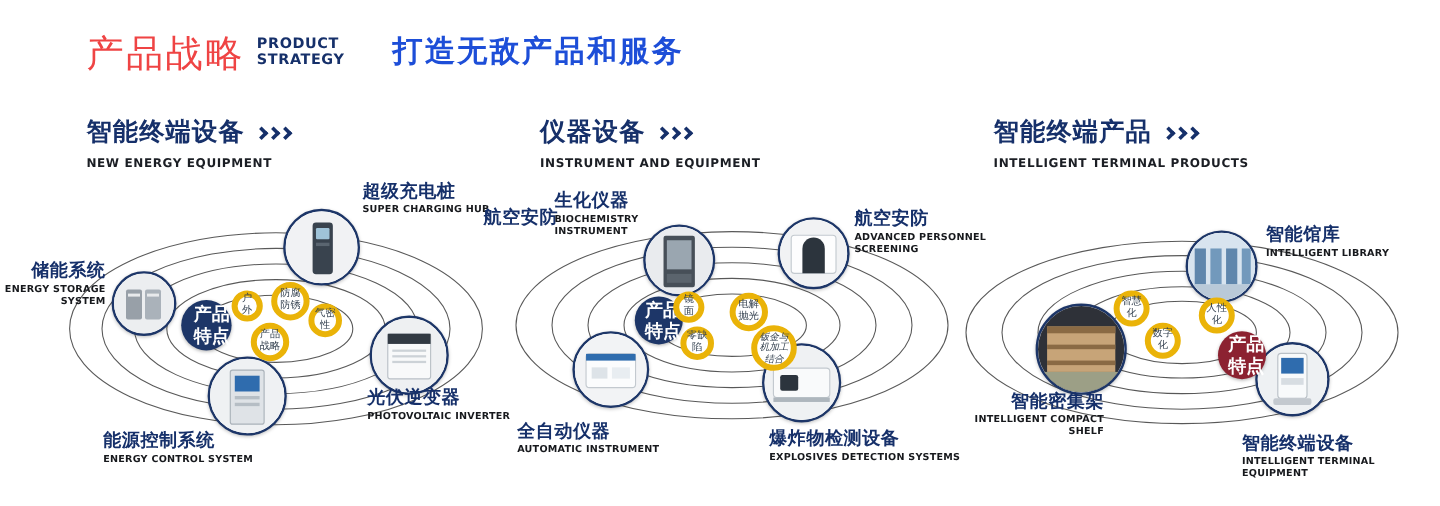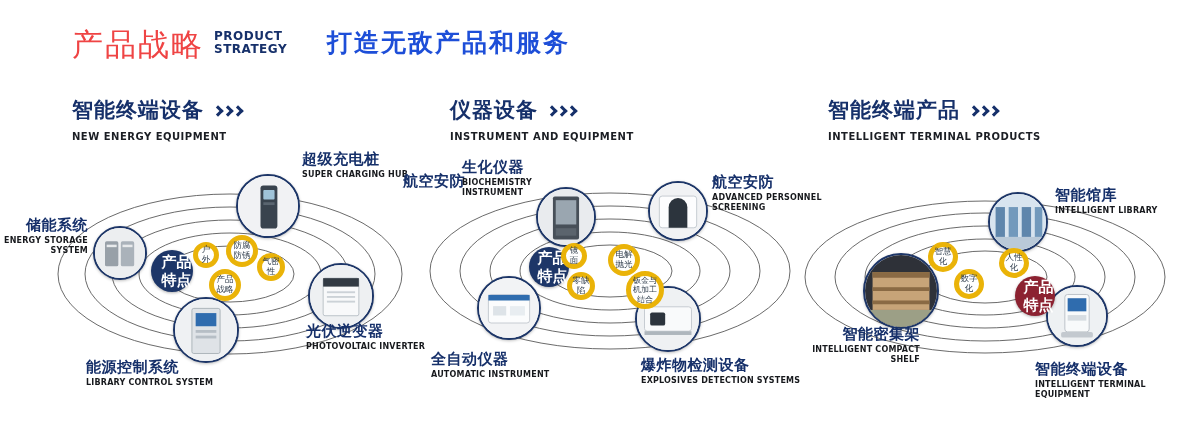--- a/index.html
+++ b/index.html
@@ -39,21 +39,21 @@
   .t-right { text-align:right; }
 
   
   .badge { position:absolute; border-radius:50%; color:#fff; display:flex; align-items:center; justify-content:flex-end; text-align:center; font-size:15px; font-weight:bold; line-height:1.2; box-shadow:0 1px 3px rgba(0,0,0,.3); }
   .badge span { display:block; width:2.2em; }
 
   
   .bubble { position:absolute; border-radius:50%; background:#fff; border:5px solid #eab308; display:flex; align-items:center; justify-content:center; text-align:center; font-size:8.5px; line-height:1.15; color:#33404f; }
   .bubble span { display:block; }
   .bubble .w2 { width:2.4em; }
-  .bubble .small { font-size:8px; width:4em; }
+  .bubble .small { font-size:8px; width:4em;font-style:italic; }
 </style>
 </head>
 <body>
 
 <div class="hdr">
   <span class="hdr-title">产品战略</span>
   <span class="hdr-sub">
     <span>PRODUCT</span>
     <span>STRATEGY</span>
   </span>
@@ -143,21 +143,21 @@
 <div class="plabel" style="left:302px;top:150px;width:120px">
   <span class="zh">超级充电桩</span>
   <span class="en">SUPER CHARGING HUB</span>
 </div>
 <div class="plabel" style="left:306px;top:322px;width:120px">
   <span class="zh">光伏逆变器</span>
   <span class="en">PHOTOVOLTAIC INVERTER</span>
 </div>
 <div class="plabel" style="left:86px;top:358px;width:130px">
   <span class="zh">能源控制系统</span>
-  <span class="en">LIBRARY CONTROL SYSTEM</span>
+  <span class="en">ENERGY CONTROL SYSTEM</span>
 </div>
 
 <div class="sec-head" style="left:450px;top:96px">
   <div class="sec-title-row">
     <span class="sec-title">仪器设备</span>
     <span class="chevrons">
         <i></i>
         <i></i>
         <i></i>
       </span>

